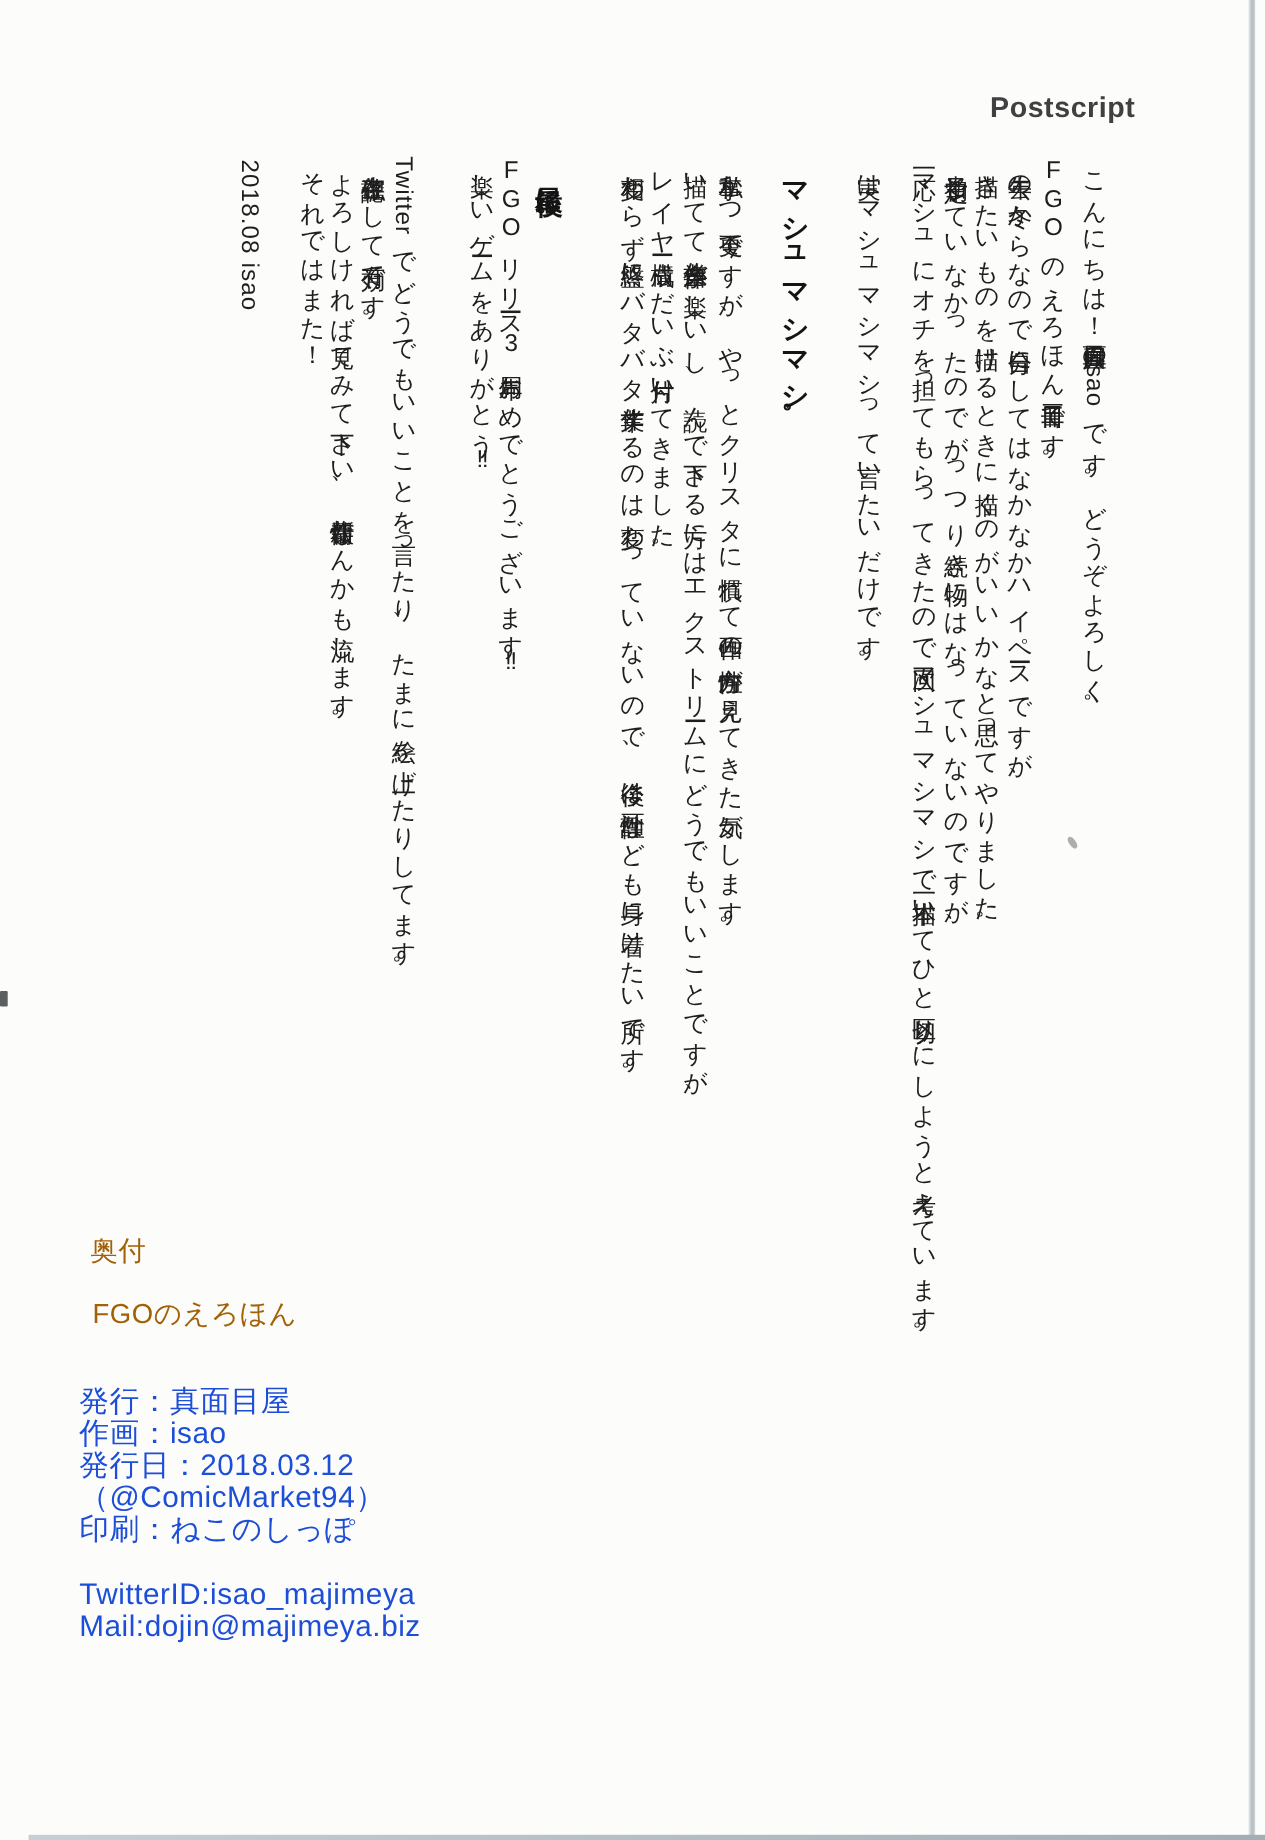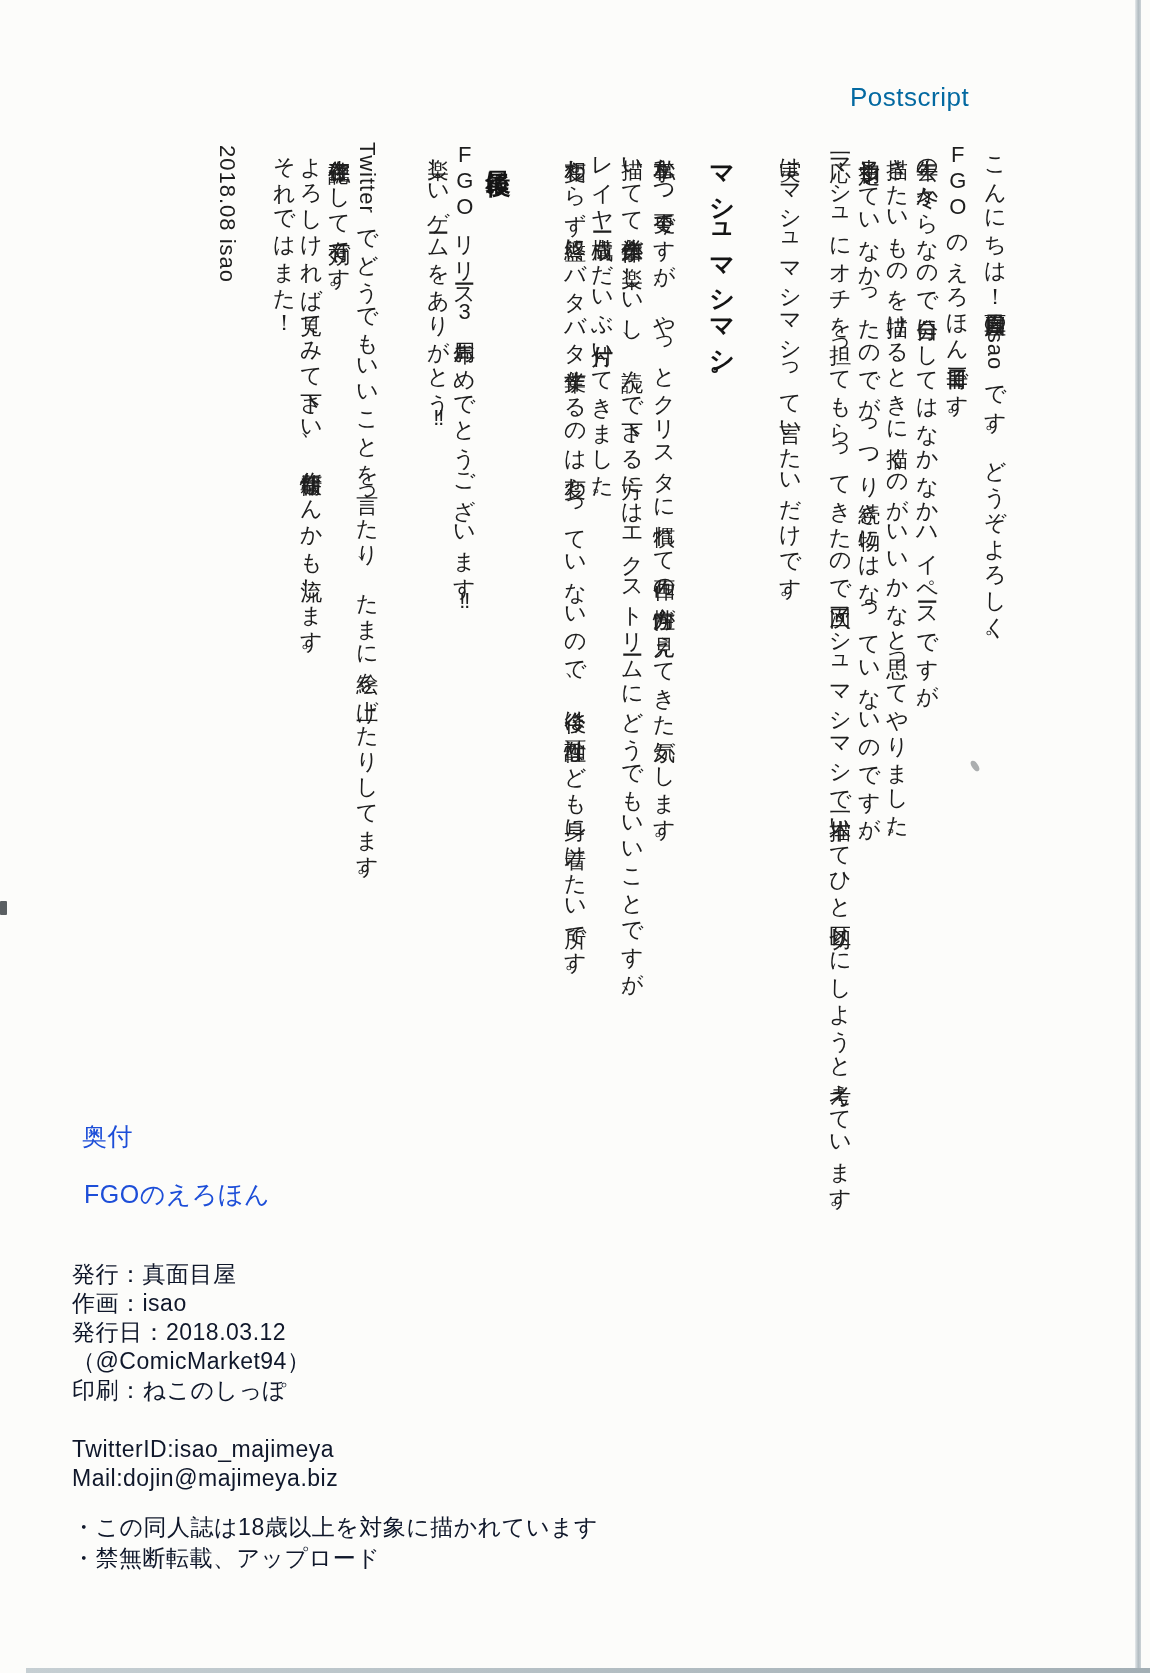--- a/index.html
+++ b/index.html
@@ -7,23 +7,23 @@
     position:relative;
     width:1150px;height:1673px;
     margin:0 auto;
     background:#fcfcfa;
     overflow:hidden;
     font-family:"Liberation Sans","DejaVu Sans",sans-serif;
     color:#1f1f1f;
   }
   
   .ps-heading{
-    position:absolute;left:850px;top:82px;
-    font-size:26px;letter-spacing:.5px;color:#0369a1;
-    font-weight:400;
+    position:absolute;left:900px;top:82px;
+    font-size:26px;letter-spacing:.5px;color:#404040;
+    font-weight:700;
   }
   
   .vcol{
     position:absolute;top:142px;
     writing-mode:vertical-rl;
     text-orientation:mixed;
     font-size:22px;
     letter-spacing:1px;
     line-height:1.1;
     white-space:nowrap;
@@ -31,22 +31,22 @@
   }
   .vcol-h{
     top:150px;
     font-size:25px;
     font-weight:700;
     letter-spacing:2px;
     color:#141414;
   }
   .upright{text-orientation:upright;}
   
-  .cline{position:absolute;font-size:25px;color:#1d4ed8;letter-spacing:.5px;}
-  .cblock{position:absolute;font-size:23px;color:#0f172a;letter-spacing:.5px;}
+  .cline{position:absolute;font-size:25px;color:#a16207;letter-spacing:.5px;}
+  .cblock{position:absolute;font-size:27px;color:#1d4ed8;letter-spacing:.5px;}
   .cblock > div{line-height:29px;}
   .cblock-wide > div{line-height:31px;}
   
   .edge-right{
     position:absolute;left:1135px;top:0;width:6px;height:1673px;
     background:linear-gradient(to right,#e6eaec,#b2bcc1 55%,#ccd3d7);
   }
   .edge-bottom{
     position:absolute;left:26px;top:1668px;width:1124px;height:5px;
     background:linear-gradient(to right,#c6cfd3,#a2aeb4);
@@ -98,23 +98,19 @@
     <div>発行日：2018.03.12</div>
     <div>（@ComicMarket94）</div>
     <div>印刷：ねこのしっぽ</div>
   </div>
 
   <div class="cblock" style="left:72px;top:1435px">
     <div>TwitterID:isao_majimeya</div>
     <div>Mail:dojin@majimeya.biz</div>
   </div>
 
-  <div class="cblock cblock-wide" style="left:72px;top:1512px">
-    <div>・この同人誌は18歳以上を対象に描かれています</div>
-    <div>・禁無断転載、アップロード</div>
-  </div>
 
   <div class="edge-right"></div>
   <div class="edge-bottom"></div>
   <div class="speck-left"></div>
   <div class="speck-mid"></div>
 
 </div>
 
 </body></html>

